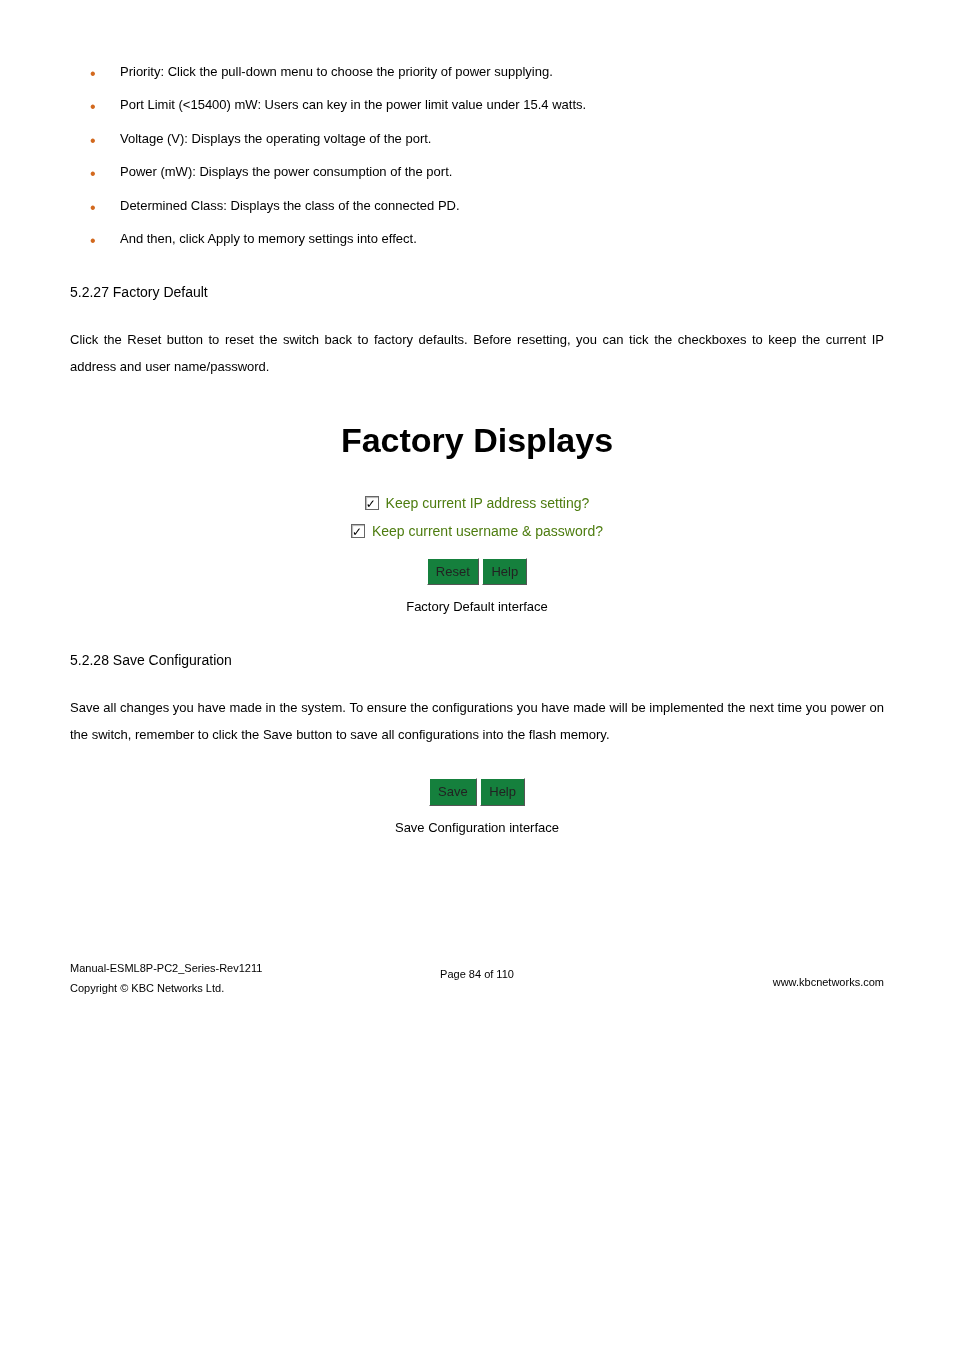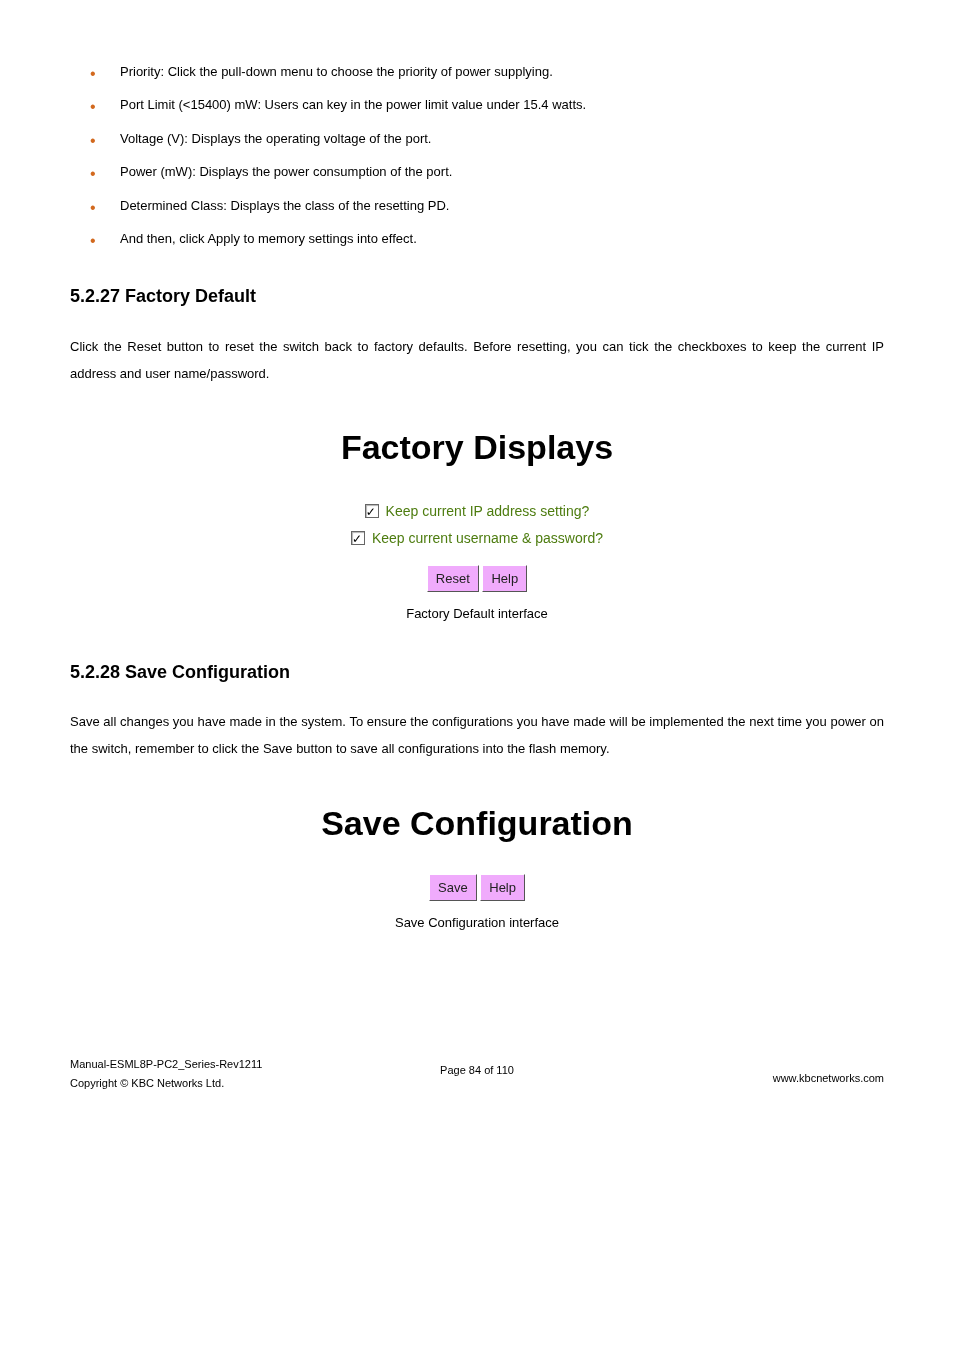--- a/index.html
+++ b/index.html
@@ -24,22 +24,22 @@
   margin-bottom: 10px;
 }
 ul.bullets li::before {
   content: "•";
   position: absolute;
   left: 20px;
   color: #d2691e;
   font-size: 16px;
 }
 h3.section {
-  font-weight: bold;
-  font-size: 18px;
+  font-weight: normal;
+  font-size: 14px;
   margin: 20px 0 20px 0;
 }
 p.body {
   text-align: justify;
   line-height: 2.1;
   margin: 0 0 20px 0;
 }
 .figure {
   text-align: center;
   margin: 30px 0;
@@ -77,21 +77,21 @@
   color: #000;
 }
 .btn-row {
   margin-top: 14px;
 }
 .btn {
   display: inline-block;
   font-family: Arial, sans-serif;
   font-size: 13px;
   color: #222;
-  background: #f0abfc;
+  background: #15803d;
   border-top: 1px solid #fff;
   border-left: 1px solid #fff;
   border-right: 1.5px solid #555;
   border-bottom: 1.5px solid #555;
   padding: 1px 8px;
   margin: 0 0px;
 }
 .caption {
   font-size: 13px;
   margin-top: 10px;
@@ -117,21 +117,21 @@
 }
 </style>
 </head>
 <body>
 
 <ul class="bullets">
   <li>Priority: Click the pull-down menu to choose the priority of power supplying.</li>
   <li>Port Limit (&lt;15400) mW: Users can key in the power limit value under 15.4 watts.</li>
   <li>Voltage (V): Displays the operating voltage of the port.</li>
   <li>Power (mW): Displays the power consumption of the port.</li>
-  <li>Determined Class: Displays the class of the resetting PD.</li>
+  <li>Determined Class: Displays the class of the connected PD.</li>
   <li>And then, click Apply to memory settings into effect.</li>
 </ul>
 
 <h3 class="section">5.2.27 Factory Default</h3>
 
 <p class="body">Click the Reset button to reset the switch back to factory defaults. Before resetting, you can tick the checkboxes to keep the current IP address and user name/password.</p>
 
 <div class="figure">
   <div class="big-title">Factory Displays</div>
   <div class="checkbox-row">
@@ -147,21 +147,20 @@
     <span class="btn">Help</span>
   </div>
   <div class="caption">Factory Default interface</div>
 </div>
 
 <h3 class="section">5.2.28 Save Configuration</h3>
 
 <p class="body">Save all changes you have made in the system. To ensure the configurations you have made will be implemented the next time you power on the switch, remember to click the Save button to save all configurations into the flash memory.</p>
 
 <div class="figure">
-  <div class="big-title">Save Configuration</div>
   <div class="btn-row">
     <span class="btn">Save</span>
     <span class="btn">Help</span>
   </div>
   <div class="caption">Save Configuration interface</div>
 </div>
 
 <div class="footer">
   <div class="left">
     <div>Manual-ESML8P-PC2_Series-Rev1211</div>

